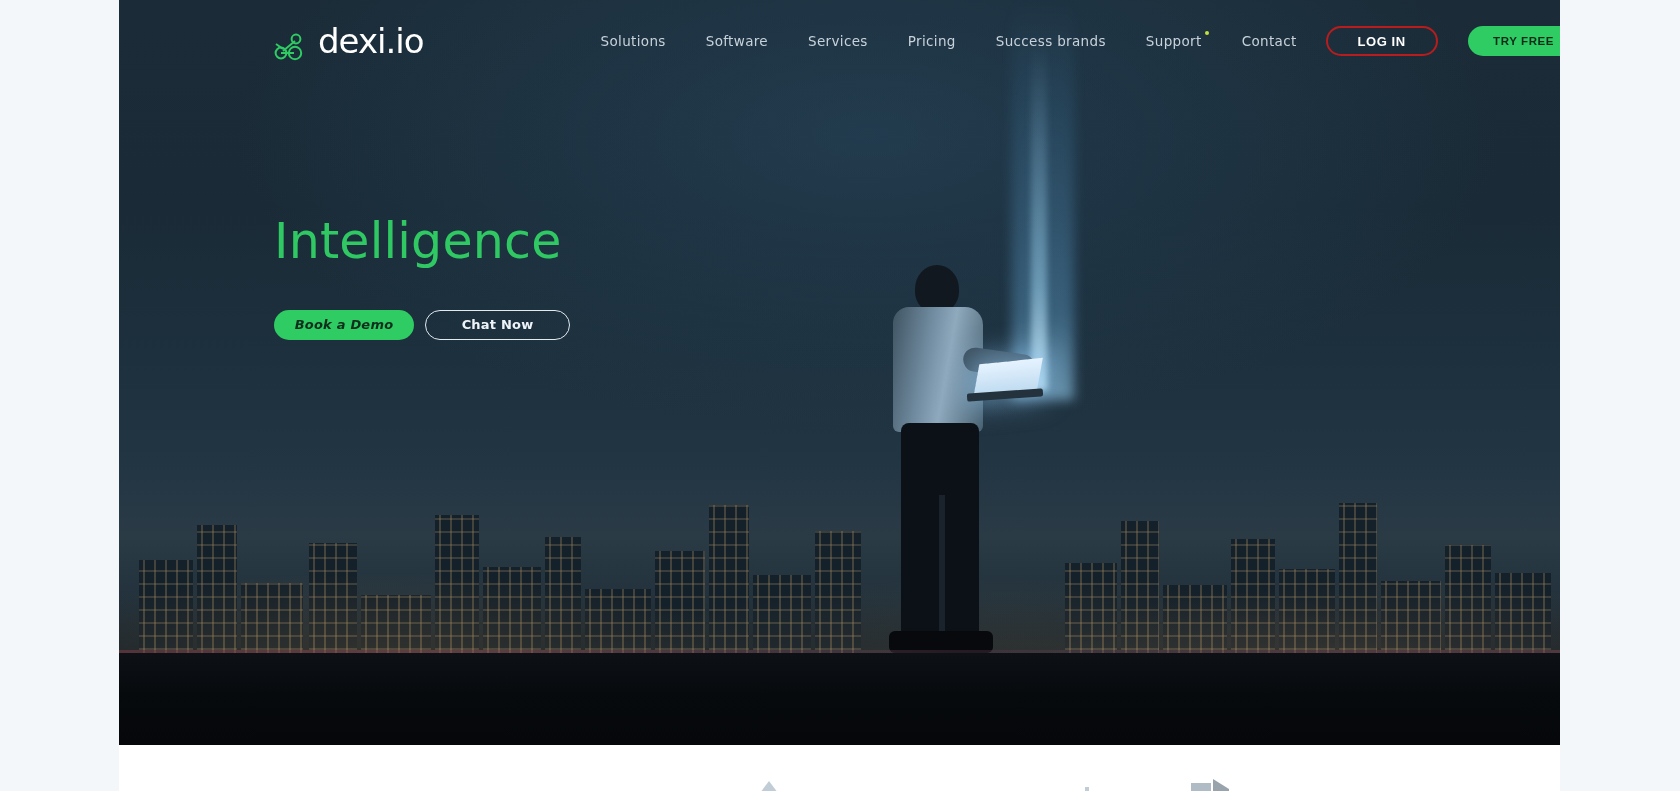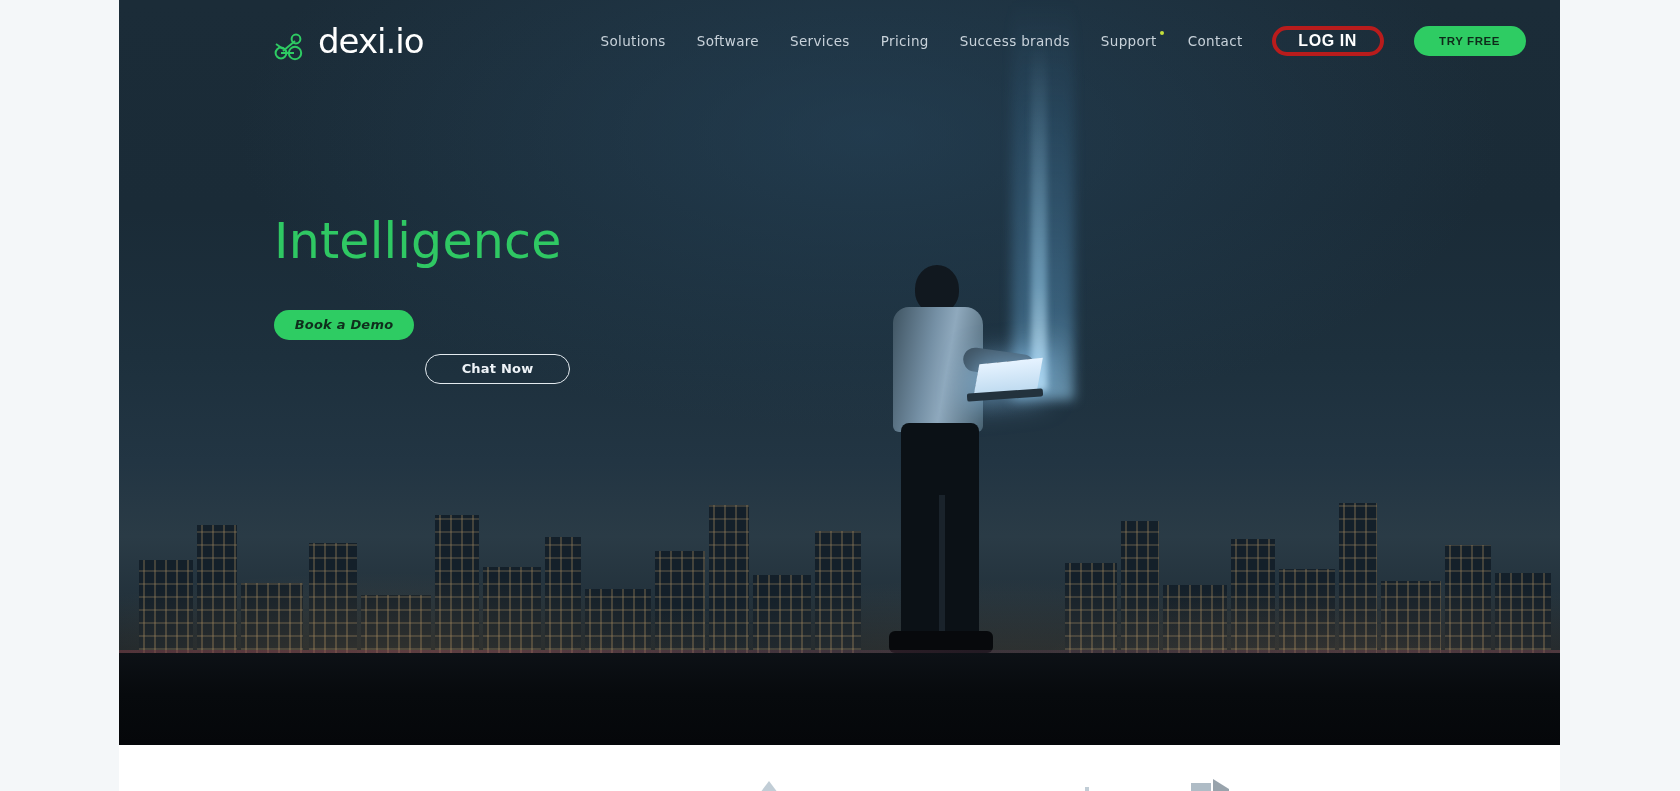--- a/index.html
+++ b/index.html
@@ -113,36 +113,36 @@
     display: flex; align-items: center;
     padding: 0 30px 0 155px;
     z-index: 30;
   }
   .logo { display:flex; align-items:flex-end; gap:10px; }
   .logo-mark { width: 34px; height: 28px; }
   .logo-text {
     color:#fff; font-size: 34px; letter-spacing:-1px; font-weight:400;
     font-family:"DejaVu Sans", sans-serif;
   }
-  .nav-links { display:flex; align-items:center; gap:31px; margin-left: 177px; }
+  .nav-links { display:flex; align-items:center; gap:40px; margin-left: 177px; }
   .nav-link {
     position:relative;
     color:#c8d2da; font-size:13.5px; letter-spacing:.35px;
     cursor:pointer; white-space:nowrap;
     font-family:"DejaVu Sans", sans-serif;
   }
   .nav-dot {
     position:absolute; right:-7px; top:-2px;
     width:4px; height:4px; border-radius:50%; background:#c4e03a;
   }
   .nav-actions { display:flex; align-items:center; gap:30px; margin-left: 29px; }
   .btn-login {
     width:112px; height:30px; border-radius:16px;
-    border:4px solid #b91c1c; background:transparent;
-    color:#fff; font-size:16px; font-weight:bold; letter-spacing:.6px;
+    border:2px solid #b91c1c; background:transparent;
+    color:#fff; font-size:13px; font-weight:bold; letter-spacing:.6px;
     display:flex; align-items:center; justify-content:center; cursor:pointer;
   }
   .btn-tryfree {
     width:112px; height:30px; border-radius:16px;
     border:none; background:#2ecc63;
     color:#0e2b1a; font-size:11.5px; font-weight:bold; letter-spacing:.6px;
     display:flex; align-items:center; justify-content:center; cursor:pointer;
   }
 
   
@@ -172,21 +172,20 @@
     display:flex; align-items:center; justify-content:center; cursor:pointer;
     font-family:"DejaVu Sans", sans-serif;
     font-style:italic;
   }
   .btn-chat {
     width:145px; height:30px; border-radius:16px;
     border:1px solid #e3eaef; background:transparent; color:#eef3f7;
     font-size:13px; font-weight:bold; letter-spacing:.2px;
     display:flex; align-items:center; justify-content:center; cursor:pointer;
     font-family:"DejaVu Sans", sans-serif;
-    margin-top:44px;
   }
 
   
   .below {
     position:absolute; left:0; top:745px; width:1441px; height:46px;
     background:#ffffff;
   }
   .below-row { position:absolute; left:0; right:0; top:26px; height:30px; }
   .below-ico { position:absolute; bottom:-6px; opacity:.55; }
 </style>

